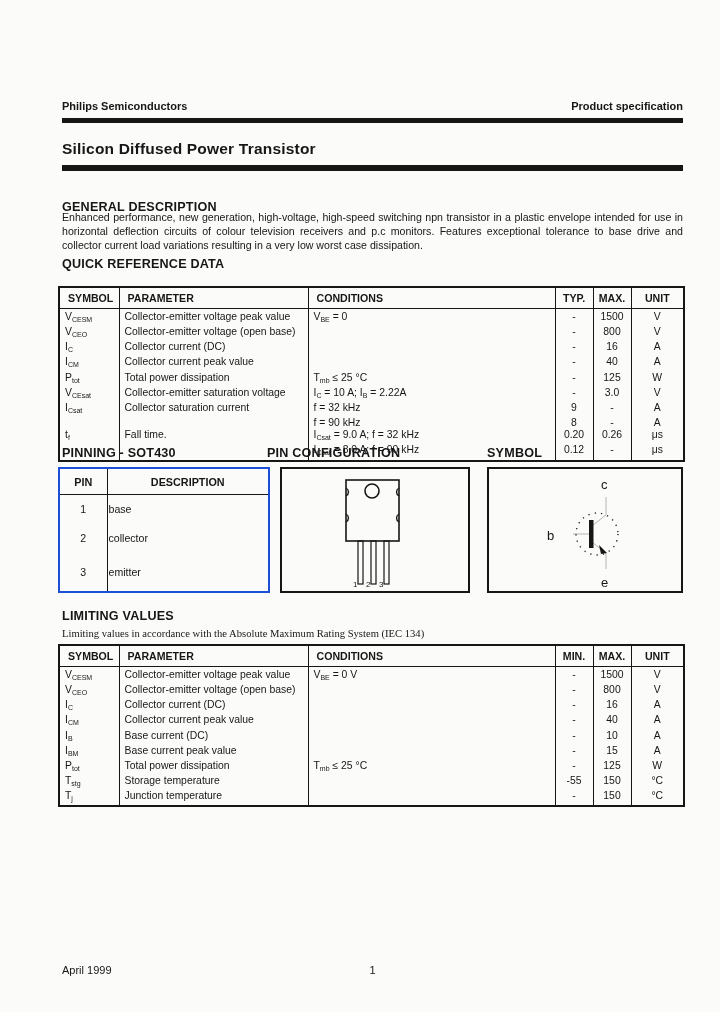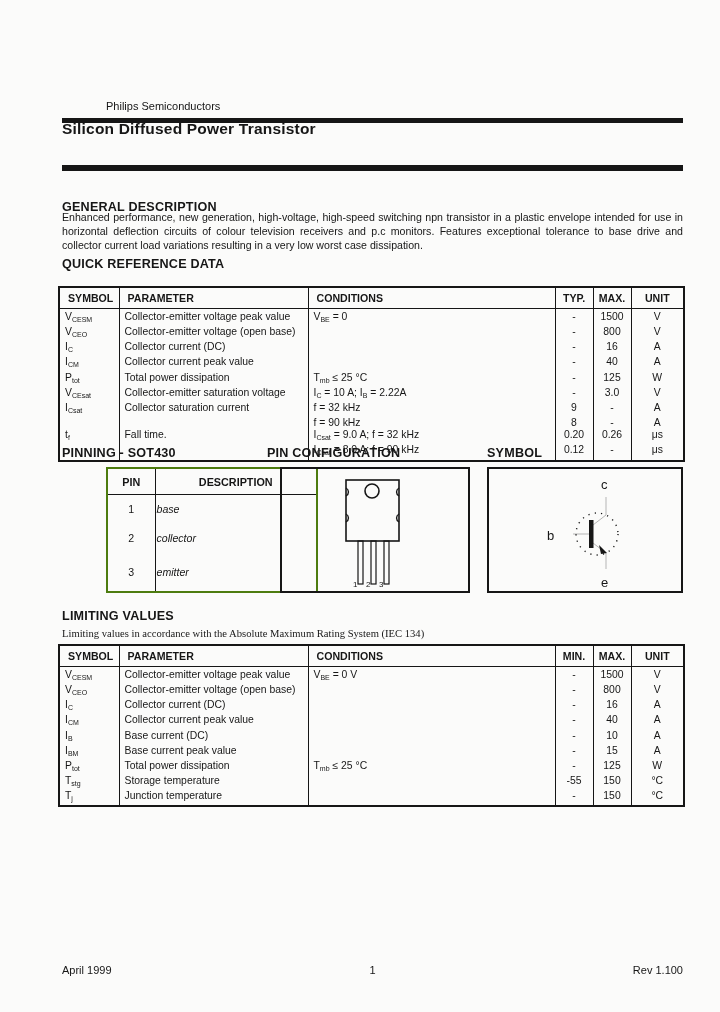--- a/index.html
+++ b/index.html
@@ -3,21 +3,21 @@
 <meta charset="utf-8">
 <style>
   html,body{margin:0;padding:0;background:#e8e8e8;}
   .sheet{
     position:relative;width:720px;height:1012px;background:#fbfbfa;
     font-family:"Liberation Sans",sans-serif;color:#161616;overflow:hidden;
     margin:0 auto;
   }
   .abs{position:absolute;}
   .rule{position:absolute;left:62px;width:621px;background:#161616;}
-  .hdr-small{font-size:11px;font-weight:normal;margin-left:44px;}
+  .hdr-small{font-size:11px;font-weight:bold;}
   .title{font-size:15.5px;font-weight:bold;letter-spacing:.2px;}
   .section-h{font-size:12.6px;font-weight:bold;letter-spacing:.2px;}
   .bodytext{font-size:10.6px;line-height:14px;text-align:justify;}
   .subtitle{font-size:10.6px;}
   .footer{font-size:11px;}
 
   
   table.datatable{border-collapse:collapse;table-layout:fixed;border:2px solid #161616;}
   table.datatable th{
     border:1px solid #161616;font-size:10.6px;font-weight:bold;
@@ -31,46 +31,47 @@
     white-space:nowrap;overflow:hidden;vertical-align:top;
   }
   table.datatable tbody tr{height:12.15px;}
   table.datatable tbody tr:first-child td{padding-top:2px;}
   table.datatable tbody td:nth-child(4),
   table.datatable tbody td:nth-child(5),
   table.datatable tbody td:nth-child(6){text-align:center;padding-left:0;padding-right:0;}
   sub{font-size:7px;vertical-align:-2px;}
 
   
-  table.pintable{border-collapse:collapse;table-layout:fixed;border:2px solid #4d7c0f;width:210px;margin-left:48px;}
+  table.pintable{border-collapse:collapse;table-layout:fixed;border:2px solid #1d4ed8;width:210px;}
   table.pintable th{
     border-bottom:1.3px solid #161616;font-size:10.8px;font-weight:bold;
     height:23px;text-align:center;
   }
   table.pintable th:first-child{border-right:1px solid #161616;}
   table.pintable tbody td{
     font-size:10.6px;vertical-align:middle;line-height:11.5px;
   }
   table.pintable tbody td:first-child{border-right:1px solid #161616;text-align:center;white-space:normal;}
-  table.pintable tbody td:last-child{text-align:left;font-style:italic;}
+  table.pintable tbody td:last-child{text-align:left;}
   table.pintable tbody tr{height:24px;}
   table.pintable tbody tr:last-child{height:31px;}
 
   .diagbox{position:absolute;border:2px solid #161616;background:transparent;}
 </style>
 </head>
 <body>
 
 <div class="sheet">
 
   <div class="abs hdr-small" style="left:62px;top:100px;">Philips Semiconductors</div>
+  <div class="abs hdr-small" style="left:62px;top:100px;width:621px;text-align:right;">Product specification</div>
 
   <div class="rule" style="top:118px;height:5px;"></div>
 
-  <div class="abs title" style="left:62px;top:120px;text-align:center;">Silicon Diffused Power Transistor</div>
+  <div class="abs title" style="left:62px;top:140px;text-align:center;">Silicon Diffused Power Transistor</div>
 
   <div class="rule" style="top:165px;height:6px;"></div>
 
   <div class="abs section-h" style="left:62px;top:200px;">GENERAL DESCRIPTION</div>
   <div class="abs bodytext" style="left:62px;top:210px;width:621px;">Enhanced performance, new generation, high-voltage, high-speed switching npn transistor in a plastic envelope intended for use in horizontal deflection circuits of colour television receivers and p.c monitors. Features exceptional tolerance to base drive and collector current load variations resulting in a very low worst case dissipation.</div>
 
   <div class="abs section-h" style="left:62px;top:257px;">QUICK REFERENCE DATA</div>
 
   <table class="datatable abs" style="left:58px;top:286px;width:625px;">
     <colgroup>
@@ -340,15 +341,14 @@
           <td></td>
           <td>-</td>
           <td>150</td>
           <td>°C</td>
         </tr>
       </tbody>
   </table>
 
   <div class="abs footer" style="left:62px;top:964px;">April 1999</div>
   <div class="abs footer" style="left:62px;top:964px;width:621px;text-align:center;">1</div>
-  <div class="abs footer" style="left:62px;top:964px;width:621px;text-align:right;">Rev 1.100</div>
 
 </div>
 
 </body></html>

